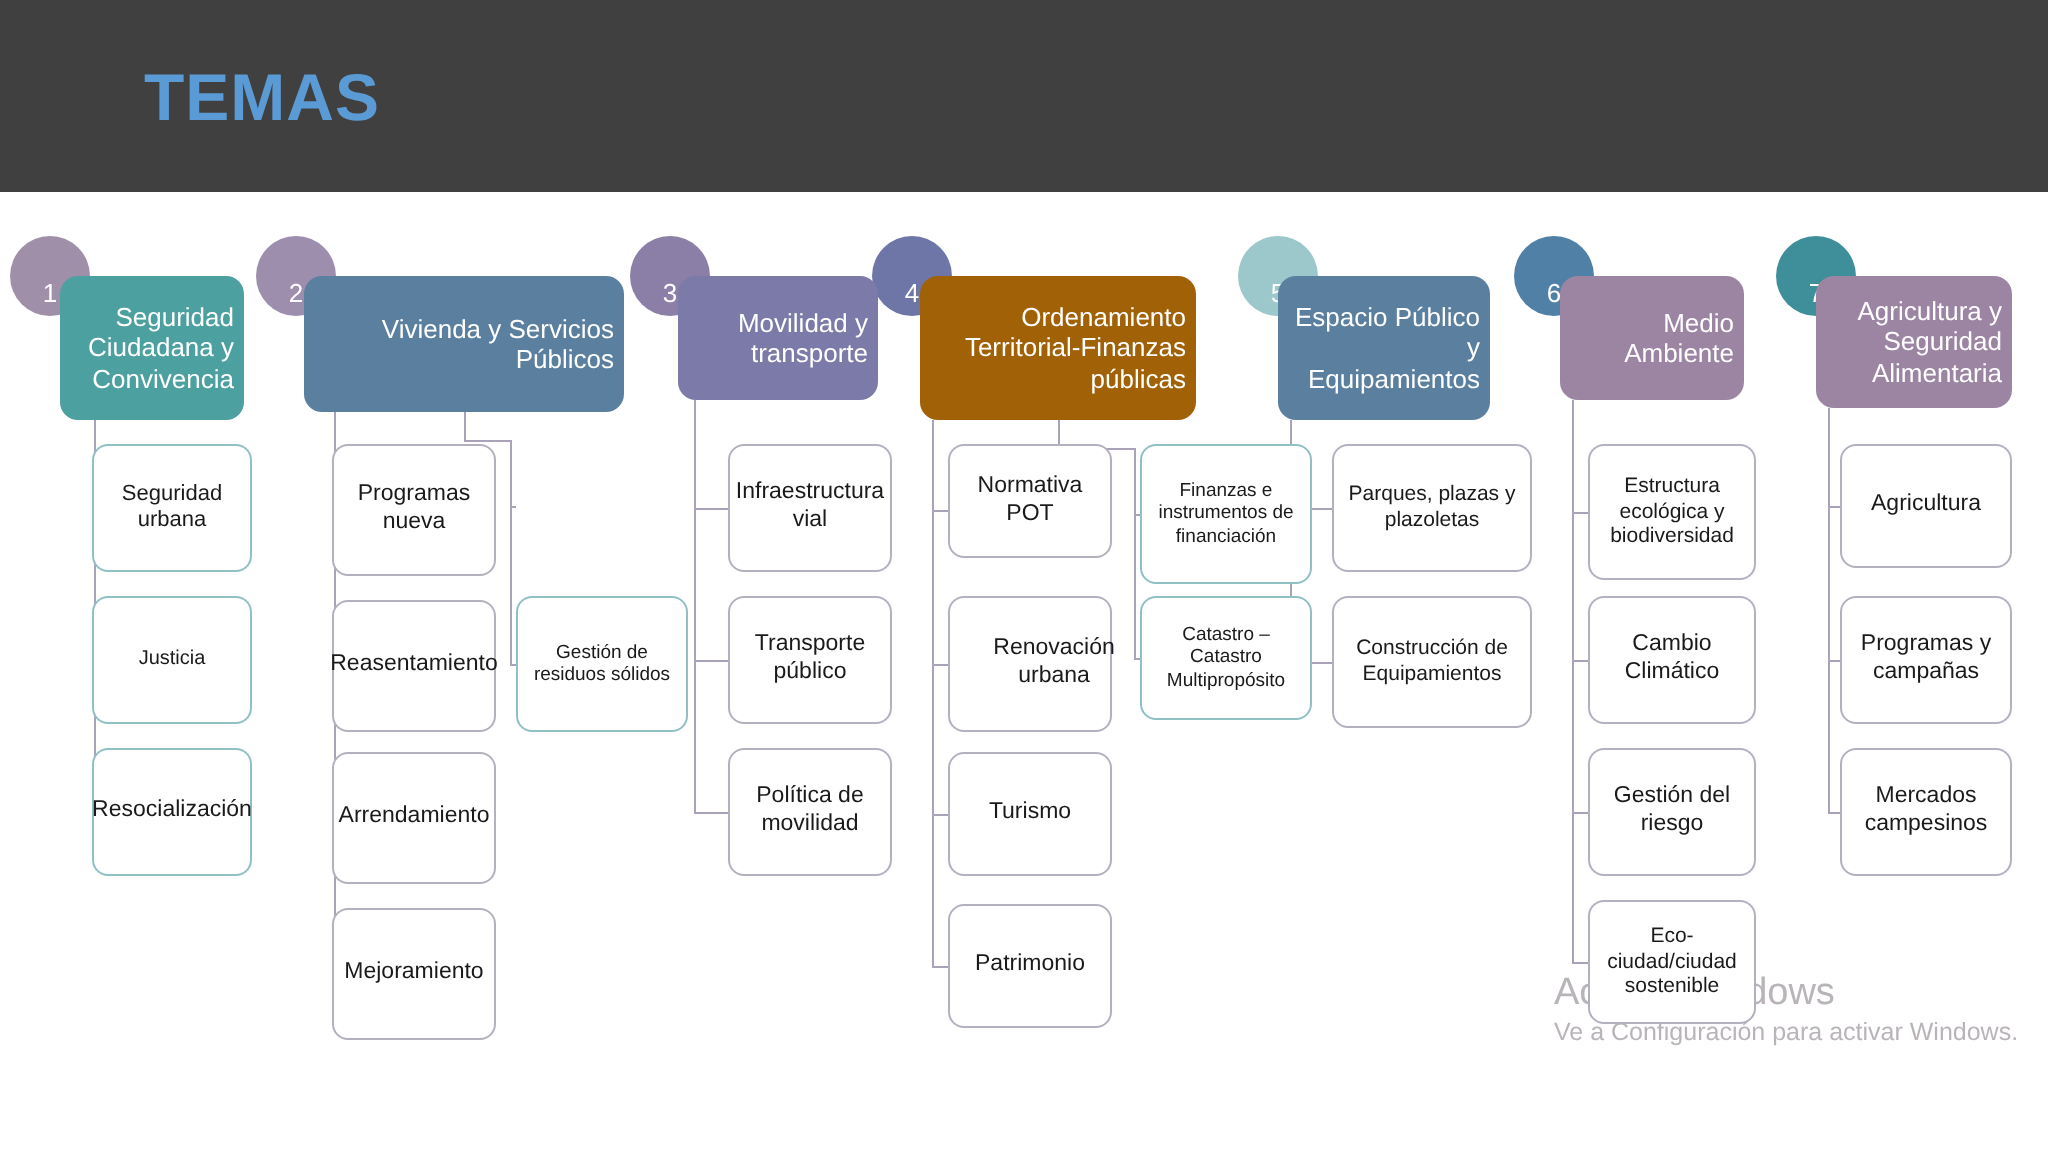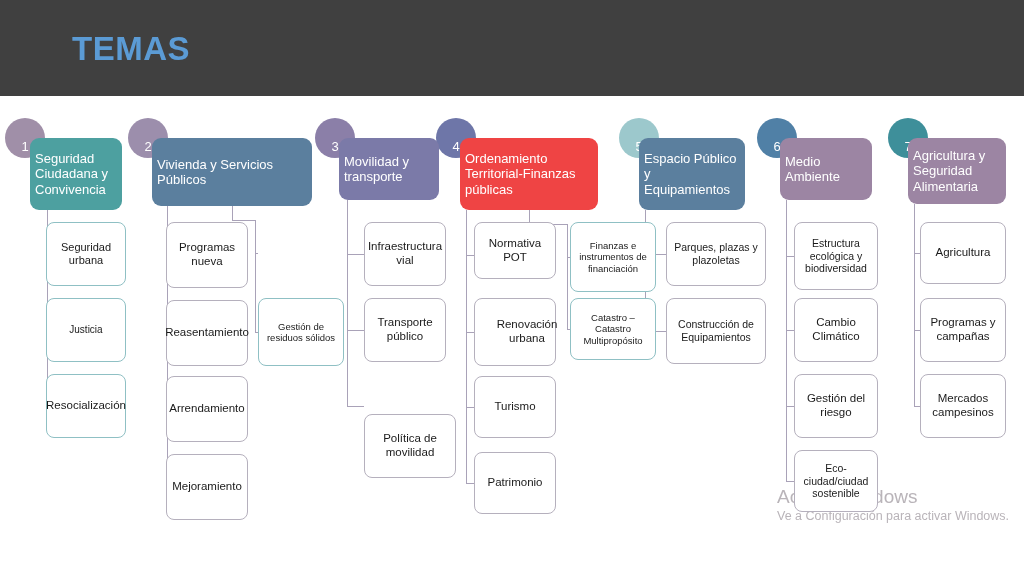--- a/index.html
+++ b/index.html
@@ -40,21 +40,21 @@
     padding-bottom:4px;box-sizing:border-box;
     z-index:1;
   }
 
   
   .topbox{
     position:absolute;
     border-radius:9px;
     color:#ffffff;
     display:flex;align-items:center;justify-content:center;
-    text-align:left;
+    text-align:right;
     line-height:1.16;
     padding:3px 5px;box-sizing:border-box;
     z-index:2;
   }
 
   
   .leaf{
     position:absolute;
     background:#ffffff;
     border:1px solid #9b93ad;
@@ -113,24 +113,24 @@
       <div class="hline" style="left: 255px; top: 157px; width: 3px;"></div>
       <div class="leaf tealborder" style="left: 258px; top: 202px; width: 86px; height: 68px; font-size: 9.5px;">Gestión de residuos sólidos</div>
       <div class="hline" style="left: 255px; top: 236px; width: 3px;"></div>
       <div class="num-circle" style="left: 315px; top: 22px; background: rgb(139, 127, 168);">3</div>
       <div class="topbox" style="left: 339px; top: 42px; width: 100px; height: 62px; background: rgb(123, 122, 168); font-size: 13px;">Movilidad y transporte</div>
       <div class="vline" style="left: 347px; top: 104px; height: 206px;"></div>
       <div class="leaf grayborder" style="left: 364px; top: 126px; width: 82px; height: 64px; font-size: 11.5px;">Infraestructura vial</div>
       <div class="hline" style="left: 347px; top: 158px; width: 17px;"></div>
       <div class="leaf grayborder" style="left: 364px; top: 202px; width: 82px; height: 64px; font-size: 11.5px;">Transporte público</div>
       <div class="hline" style="left: 347px; top: 234px; width: 17px;"></div>
-      <div class="leaf grayborder" style="left: 364px; top: 278px; width: 92px; height: 64px; font-size: 11.5px; margin-top: 40px;">Política de movilidad</div>
+      <div class="leaf grayborder" style="left: 364px; top: 278px; width: 82px; height: 64px; font-size: 11.5px;">Política de movilidad</div>
       <div class="hline" style="left: 347px; top: 310px; width: 17px;"></div>
       <div class="num-circle" style="left: 436px; top: 22px; background: rgb(110, 118, 168);">4</div>
-      <div class="topbox" style="left: 460px; top: 42px; width: 138px; height: 72px; background: #ef4444; font-size: 13px;">Ordenamiento Territorial-Finanzas públicas</div>
+      <div class="topbox" style="left: 460px; top: 42px; width: 138px; height: 72px; background: #a16207; font-size: 13px;">Ordenamiento Territorial-Finanzas públicas</div>
       <div class="vline" style="left: 466px; top: 114px; height: 273px;"></div>
       <div class="leaf grayborder" style="left: 474px; top: 126px; width: 82px; height: 57px; font-size: 11.5px;">Normativa POT</div>
       <div class="hline" style="left: 466px; top: 159px; width: 8px;"></div>
       <div class="leaf grayborder" style="left: 474px; top: 202px; width: 82px; height: 68px; font-size: 11.5px; padding-left: 28px;">Renovación urbana</div>
       <div class="hline" style="left: 466px; top: 236px; width: 8px;"></div>
       <div class="leaf grayborder" style="left: 474px; top: 280px; width: 82px; height: 62px; font-size: 11.5px;">Turismo</div>
       <div class="hline" style="left: 466px; top: 311px; width: 8px;"></div>
       <div class="leaf grayborder" style="left: 474px; top: 356px; width: 82px; height: 62px; font-size: 11.5px;">Patrimonio</div>
       <div class="hline" style="left: 466px; top: 387px; width: 8px;"></div>
       <div class="vline" style="left: 529px; top: 114px; height: 14px;"></div>

